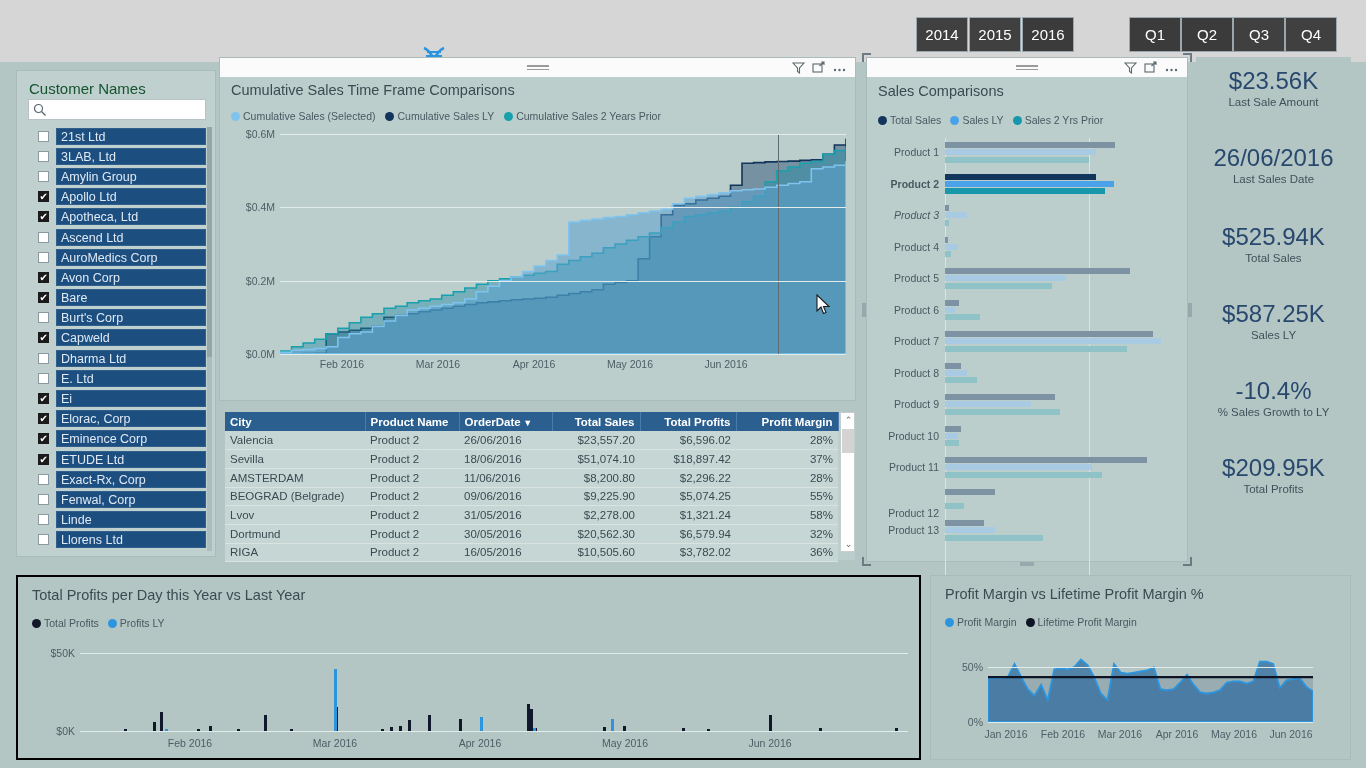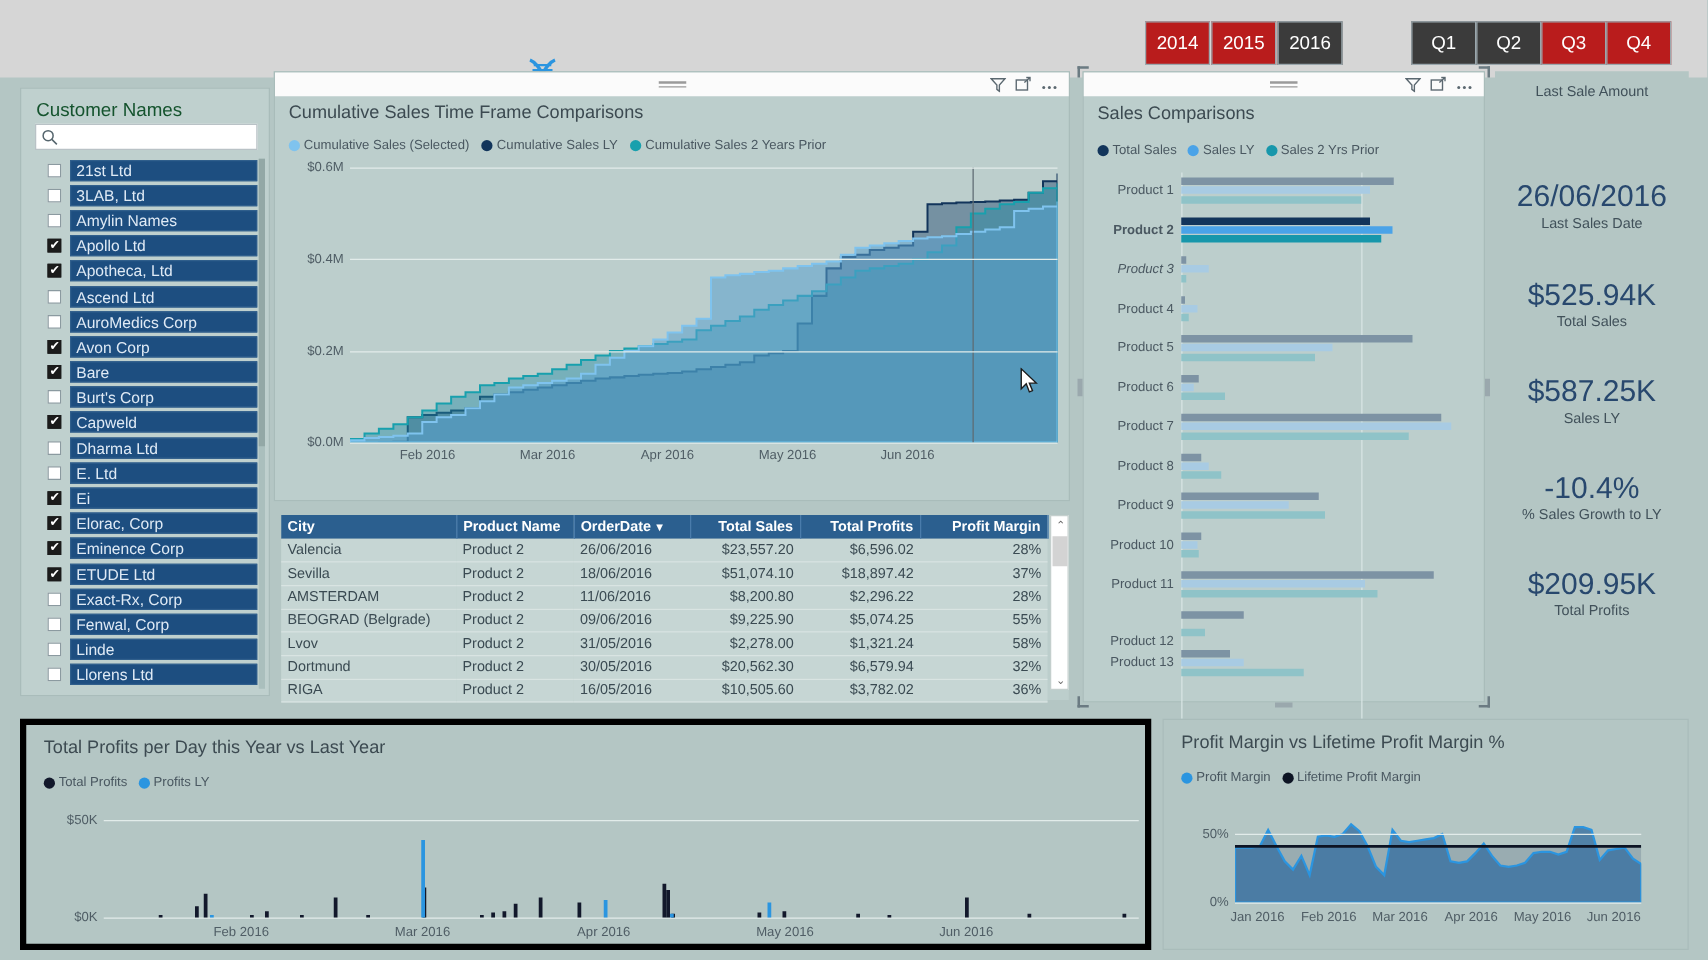--- a/index.html
+++ b/index.html
@@ -24,21 +24,21 @@
   #dna-icon{ width:30px; height:26px; }
   #brand-text{ font-size:16px; font-weight:bold; letter-spacing:0.5px;margin-top:43px;}
   #brand-text .ent{ color:#222; }
   #brand-text .dna{ color:#1f8bdd; }
 
   .chip{
     position:absolute; top:17px; width:52px; height:35px;
     display:flex; align-items:center; justify-content:center;
     color:#fff; font-size:15px; border:1px solid #9aa7ad;
   }
-  .chip.unsel{ background:#b91c1c; }
+  .chip.unsel{ background:#404040; }
   .chip.sel{ background:#3b3b3b; }
 
   
   #slicer{
     position:absolute; left:16px; top:70px; width:200px; height:487px;
     background:#bfd0ce; border:1px solid #a9bcba;
   }
   #slicer-title{ position:absolute; left:12px; top:9px; font-size:15px; color:#14532d;}
   #search-box{
     position:absolute; left:11px; top:28px; width:178px; height:21px;
@@ -136,21 +136,21 @@
     position:absolute; left:1196px; top:57px; width:155px; height:505px;
     background:#b4c6c4;
   }
   .kpi-val{ text-align:center; font-size:24px; color:#28486e; font-weight:500; }
   .kpi-lab{ text-align:center; font-size:11.5px; color:#41515a; margin-top:1px;}
   .kpi-item{ position:absolute; width:100%; }
 
   
   #bp-left{
     position:absolute; left:16px; top:575px; width:905px; height:185px;
-    background:#b4c6c4; border:5px solid #000000;
+    background:#b4c6c4; border:2px solid #000000;
   }
   #bp-right{
     position:absolute; left:930px; top:575px; width:421px; height:185px;
     background:#b4c6c4; border:1px solid #a9bcba;
   }
   .bp-title{ position:absolute; left:14px; top:10px; font-size:14.5px; color:#3c4a51;}
   .bp-legend{ position:absolute; left:14px; top:40px; display:flex; gap:9px; font-size:10.5px; color:#4a5861;}
   #tp-plot{ position:absolute; left:62px; top:76px; width:828px; height:78px;}
   .tpbar{ position:absolute; bottom:0; width:3px; }
   #pm-plot{ position:absolute; left:57px; top:78px; width:325px; height:68px;}
@@ -197,21 +197,21 @@
       <div class="cust-row">
         <div class="cb"></div>
         <div class="cust-name">21st Ltd</div>
       </div>
       <div class="cust-row">
         <div class="cb"></div>
         <div class="cust-name">3LAB, Ltd</div>
       </div>
       <div class="cust-row">
         <div class="cb"></div>
-        <div class="cust-name">Amylin Names</div>
+        <div class="cust-name">Amylin Group</div>
       </div>
       <div class="cust-row">
         <div class="cb on"></div>
         <div class="cust-name">Apollo Ltd</div>
       </div>
       <div class="cust-row">
         <div class="cb on"></div>
         <div class="cust-name">Apotheca, Ltd</div>
       </div>
       <div class="cust-row">
@@ -538,20 +538,21 @@
   <div class="corner" style="right:0;top:0;border-left:none;border-bottom:none;"></div>
   <div class="corner" style="left:0;bottom:0;border-right:none;border-top:none;"></div>
   <div class="corner" style="right:0;bottom:0;border-left:none;border-top:none;"></div>
   <div class="hdl" style="left:0;top:50%;width:4px;height:14px;margin-top:-7px;"></div>
   <div class="hdl" style="right:0;top:50%;width:4px;height:14px;margin-top:-7px;"></div>
   <div class="hdl" style="left:50%;bottom:0;width:14px;height:4px;margin-left:-7px;"></div>
 </div>
 
 <div id="kpi">
     <div class="kpi-item" style="top: 10px;">
+      <div class="kpi-val">$23.56K</div>
       <div class="kpi-lab">Last Sale Amount</div>
     </div>
     <div class="kpi-item" style="top: 87px;">
       <div class="kpi-val">26/06/2016</div>
       <div class="kpi-lab">Last Sales Date</div>
     </div>
     <div class="kpi-item" style="top: 166px;">
       <div class="kpi-val">$525.94K</div>
       <div class="kpi-lab">Total Sales</div>
     </div>

